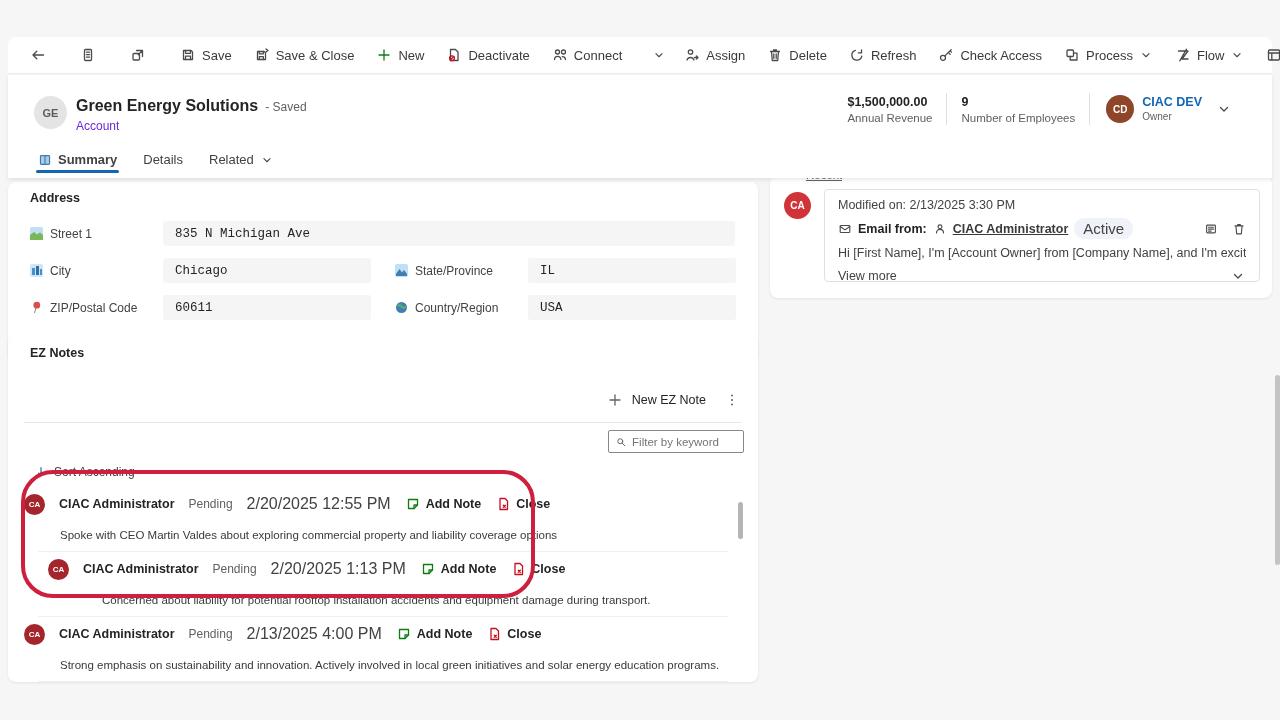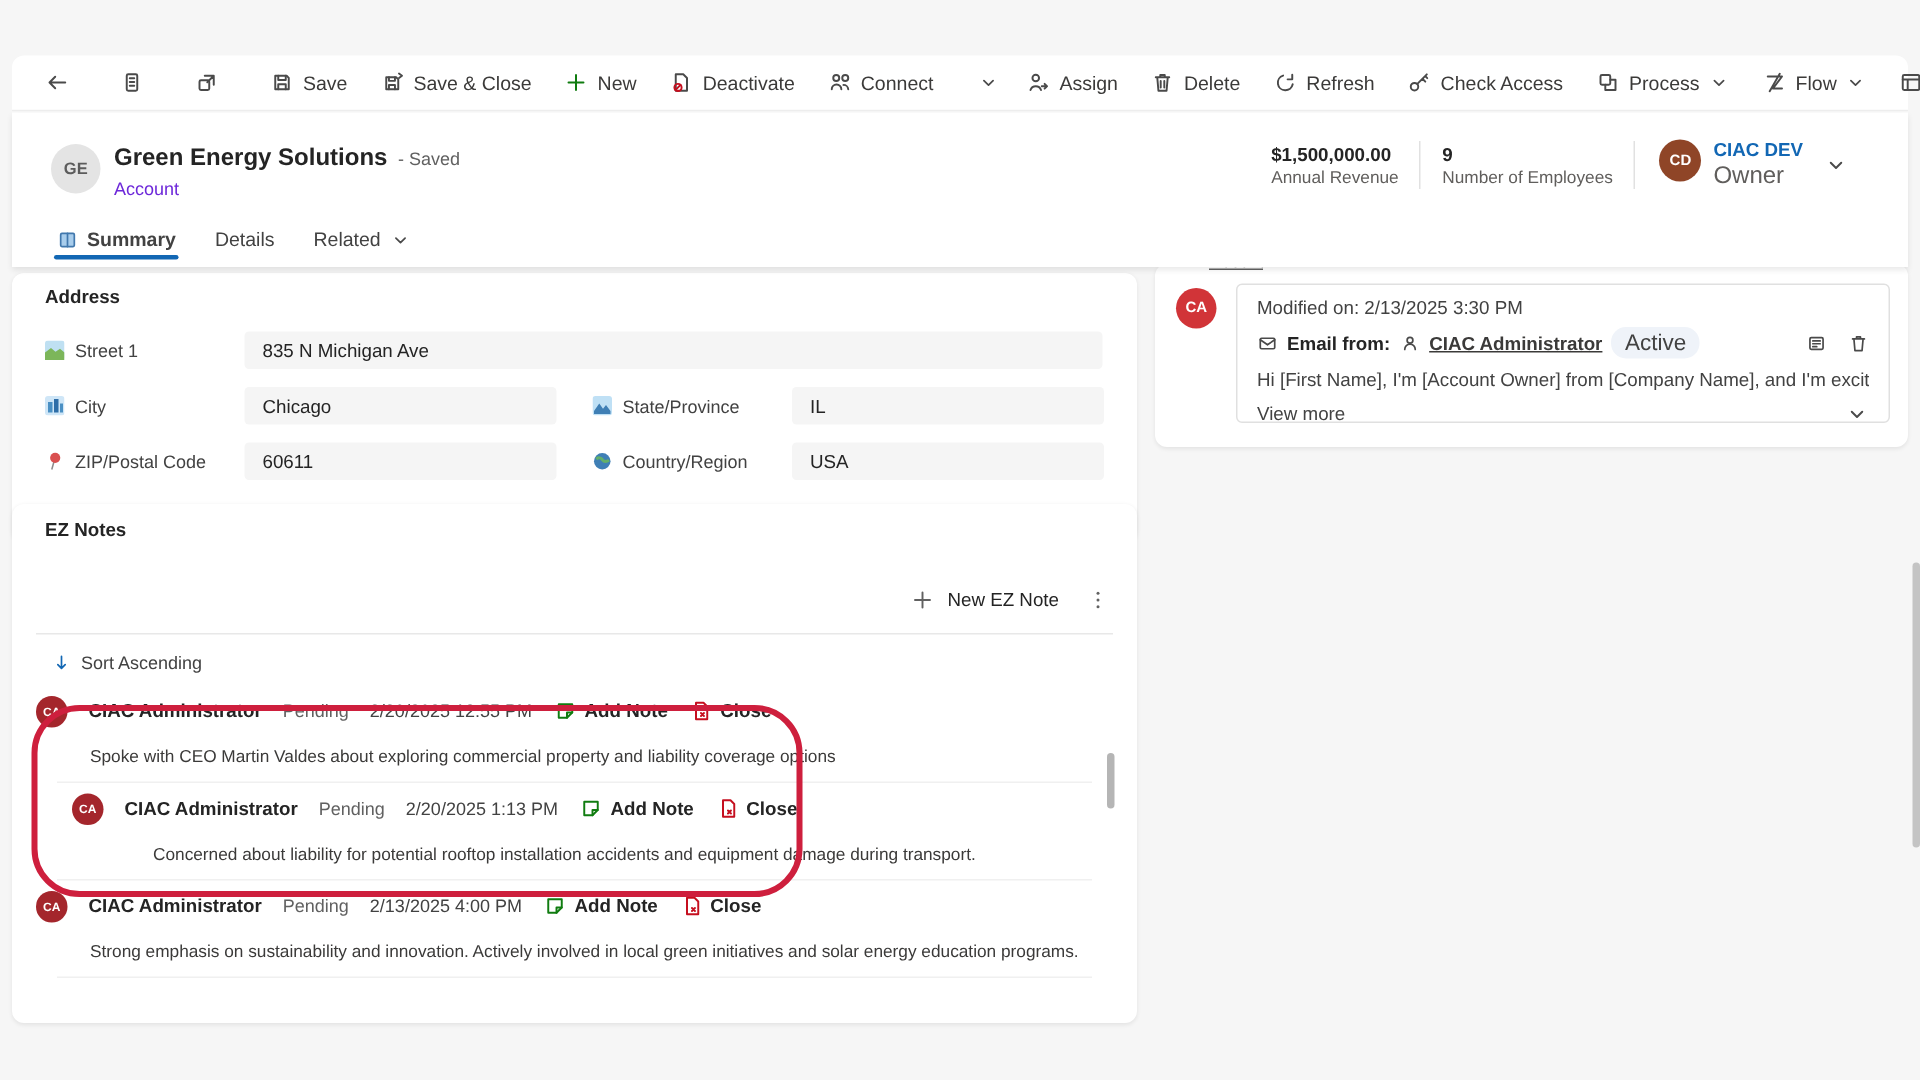--- a/index.html
+++ b/index.html
@@ -42,35 +42,35 @@
   .tab.active::after { content:""; position:absolute; left:6px; right:6px; bottom:5px;
     height:3px; border-radius:2px; background:#1267b4; }
   .hdr-right { right:40px; top:18px; display:flex; align-items:center; }
   .stat { text-align:left; padding:0 14px; }
   .stat-value { font-size:12.5px; font-weight:bold; color:#242424; }
   .stat-label { font-size:11.5px; color:#605e5c; margin-top:3px; }
   .v-div { width:1px; height:32px; background:#e1e1e1; }
   .owner-box { display:flex; align-items:flex-start; gap:8px; padding-left:16px; cursor:pointer; }
   .avatar-cd { width:28px; height:28px; background:#8f4527; font-size:10px; }
   .owner-name { font-size:12.5px; font-weight:bold; color:#1267b4; }
-  .owner-label { font-size:16px; color:#605e5c; margin-top:2px; }
+  .owner-label { font-size:10px; color:#605e5c; margin-top:2px; }
   .hdr-chevron { margin-left:14px; }
 
   
   .card { background:#fff; border-radius:8px; box-shadow:0 1px 3px rgba(0,0,0,.08); }
   .section-title { font-size:12.5px; font-weight:bold; color:#242424; }
 
   
   .address-card { left:8px; top:182px; width:750px; height:179px; padding:9px 22px; }
   .addr-grid { margin-top:16px; }
   .addr-row { display:flex; align-items:center; margin-bottom:12px; }
   .fld-label { display:flex; align-items:center; gap:7px; font-size:12px; color:#424242; width:133px; flex:0 0 auto; }
   .fld-label .addr-ico { width:13px; height:13px; flex:0 0 auto; }
   .fld-input { height:25px; background:#f5f5f5; border:none; border-radius:3px;
-    font-family:Liberation Sans, sans-serif; font-size:12.5px; color:#242424; padding:0 12px; }
+    font-family:Liberation Mono, monospace; font-size:12.5px; color:#242424; padding:0 12px; }
   .fld-wide { width:572px; }
   .fld-half { width:211px; }
   .col2 { margin-left:24px; width:133px; }
 
   
   .timeline-card { left:770px; top:176px; width:502px; height:122px; background:#fff;
     border-radius:8px; box-shadow:0 1px 3px rgba(0,0,0,.08); overflow:hidden; }
   .clip-strip { position:absolute; left:36px; top:0; height:7px; overflow:hidden; }
   .clip-strip span { display:block; font-size:11.5px; color:#616161; text-decoration:underline; margin-top:-7px; }
   .avatar-ca { left:14px; top:16px; width:27px; height:27px; background:#d13438; font-size:10px; position:absolute; }
@@ -99,21 +99,21 @@
   .filter-box input { border:none; outline:none; width:100%; font-family:"Liberation Sans", sans-serif;
     font-size:11.5px; color:#242424; }
   .sort-row { display:flex; align-items:center; gap:6px; margin:12px 0 0 26px;
     font-size:12px; color:#424242; cursor:pointer; }
   .note-list { margin-top:8px; }
   .note { padding:0 16px; }
   .note-head { display:flex; align-items:center; gap:14px; height:34px; }
   .avatar-note { width:21px; height:21px; background:#a4262c; font-size:8px; }
   .note-author { font-size:12.5px; font-weight:bold; color:#242424; }
   .note-status { font-size:12px; color:#616161; }
-  .note-time { font-size:12px; color:#424242; }
+  .note-time { font-size:16px; color:#424242; }
   .note-action { display:flex; align-items:center; gap:5px; font-size:12.5px; font-weight:bold;
     color:#242424; cursor:pointer; }
   .note-body { font-size:11.5px; color:#3b3a39; margin:8px 0 10px 36px; }
   .note-sep { height:1px; background:#f0f0f0; margin:0 14px; }
   .nested .note-head { margin-left:24px; }
   .nested .note-body { margin-left:78px; }
 
   
   .annotation { left:21px; top:470px; width:514px; height:128px; border:4px solid #ce1f3d;
     border-radius:32px; z-index:6; pointer-events:none; }
@@ -401,20 +401,29 @@
     </span>
     <svg class="ic" viewBox="0 0 16 16" style="stroke:none;fill:#616161">
         <circle cx="8" cy="3.5" r="1"></circle>
         <circle cx="8" cy="8" r="1"></circle>
         <circle cx="8" cy="12.5" r="1"></circle>
       </svg>
   </div>
 
   <div class="notes-div"></div>
 
+  <div class="filter-row">
+    <span class="filter-box">
+      <svg class="ic ic-sm" viewBox="0 0 16 16" style="stroke:#616161">
+          <circle cx="7" cy="7" r="3.3"></circle>
+          <path d="M9.6 9.6L13 13"></path>
+        </svg>
+      <input placeholder="Filter by keyword" style="">
+    </span>
+  </div>
 
   <div class="sort-row">
     <svg class="ic ic-sm" viewBox="0 0 16 16" style="stroke:#1267b4">
         <path d="M8 3v9M5.2 9.3L8 12.1l2.8-2.8"></path>
       </svg>
     <span>Sort Ascending</span>
   </div>
 
   <div class="note-list">
 

